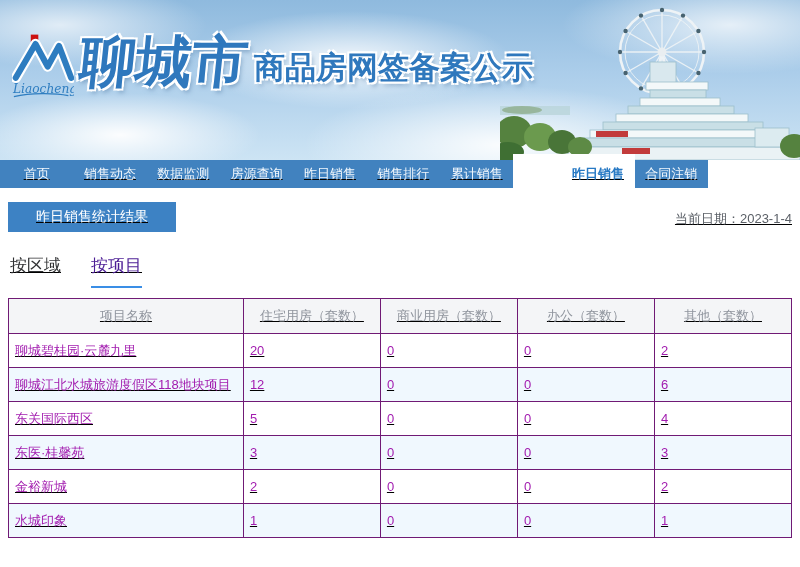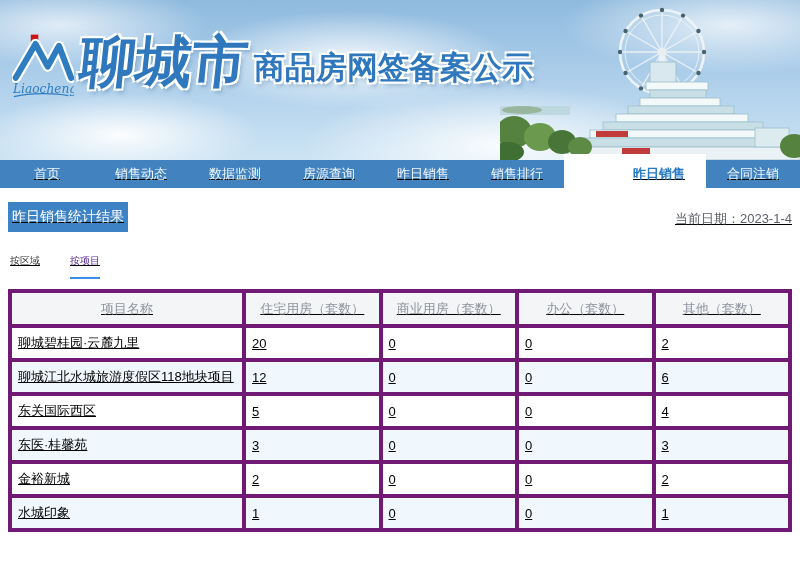--- a/index.html
+++ b/index.html
@@ -33,51 +33,51 @@
   .title-main {
     font-size:31px; font-weight:bold; color:#2f78bd; line-height:1;
     margin:22px 0 0 6px; letter-spacing:0px;
     text-shadow:-2px -2px 0 #fff,2px -2px 0 #fff,-2px 2px 0 #fff,2px 2px 0 #fff,3px 4px 4px rgba(90,130,170,.55);
     white-space:nowrap;
   }
   .scene-svg { position:absolute; right:0; top:0; width:300px; height:160px; }
 
   
   .nav {
-    position:relative; width:800px; height:28px; background:#4182bf;
+    position:relative; width:708px; height:28px; background:#4182bf;
     display:flex; align-items:stretch; z-index:3;
   }
   .nav-item {
     flex:1; display:flex; align-items:center; justify-content:center;
     color:#f2f8fd; font-size:13px; cursor:pointer; white-space:nowrap;
   }
   .nav-item.active {
     background:#ffffff; color:#2779c4; margin-top:-6px; padding-top:6px; font-weight:bold;padding-left:48px;
   }
 
   
   .content { padding:0 8px; }
   .section-head { display:flex; justify-content:space-between; align-items:flex-start; margin-top:14px; }
   .section-badge {
     background:#3d82c4; color:#ffffff; font-size:14px;
-    padding:6px 4px; display:inline-block;
+    padding:6px 28px; display:inline-block;
   }
   .current-date { color:#5a5f66; font-size:13px; margin-top:8px; }
 
-  .view-tabs { display:flex; gap:30px; margin-top:22px; padding-left:2px; font-size:10px; }
+  .view-tabs { display:flex; gap:30px; margin-top:22px; padding-left:2px; font-size:17px; }
   .view-tab { color:#303133; padding-bottom:9px; cursor:pointer; border-bottom:2px solid transparent; }
   .view-tab.active { color:#4c1d95; border-bottom-color:#3a8ee6; }
 
   table.data { width:100%; border-collapse:collapse; margin-top:10px; font-size:13px; table-layout:fixed; }
   table.data th, table.data td {
-    border:4px solid #701a75; padding:0 6px;
+    border:1px solid #701a75; padding:0 6px;
     overflow:hidden; white-space:nowrap;
   }
   table.data th { background:#f4f5f7; color:#8f949d; font-weight:normal; height:35px; }
-  table.data td { color:#000000; height:34px; background:#ffffff; }
+  table.data td { color:#a21caf; height:34px; background:#ffffff; }
   table.data tr.alt td { background:#f0f8fe; }
   table.data col.c-name { width:30%; }
   table.data col.c-num  { width:17.5%; }
 </style>
 </head>
 <body>
 
 <div class="page">
 
   <div class="banner">
@@ -162,20 +162,21 @@
     </svg>
   </div>
 
   <div class="nav" id="nav">
       <div class="nav-item">首页</div>
       <div class="nav-item">销售动态</div>
       <div class="nav-item">数据监测</div>
       <div class="nav-item">房源查询</div>
       <div class="nav-item">昨日销售</div>
       <div class="nav-item">销售排行</div>
+      <div class="nav-item">累计销售</div>
       <div class="nav-item active">昨日销售</div>
       <div class="nav-item">合同注销</div>
     </div>
 
   <div class="content">
     <div class="section-head">
       <div class="section-badge">昨日销售统计结果</div>
       <div class="current-date">当前日期：2023-1-4</div>
     </div>
 

